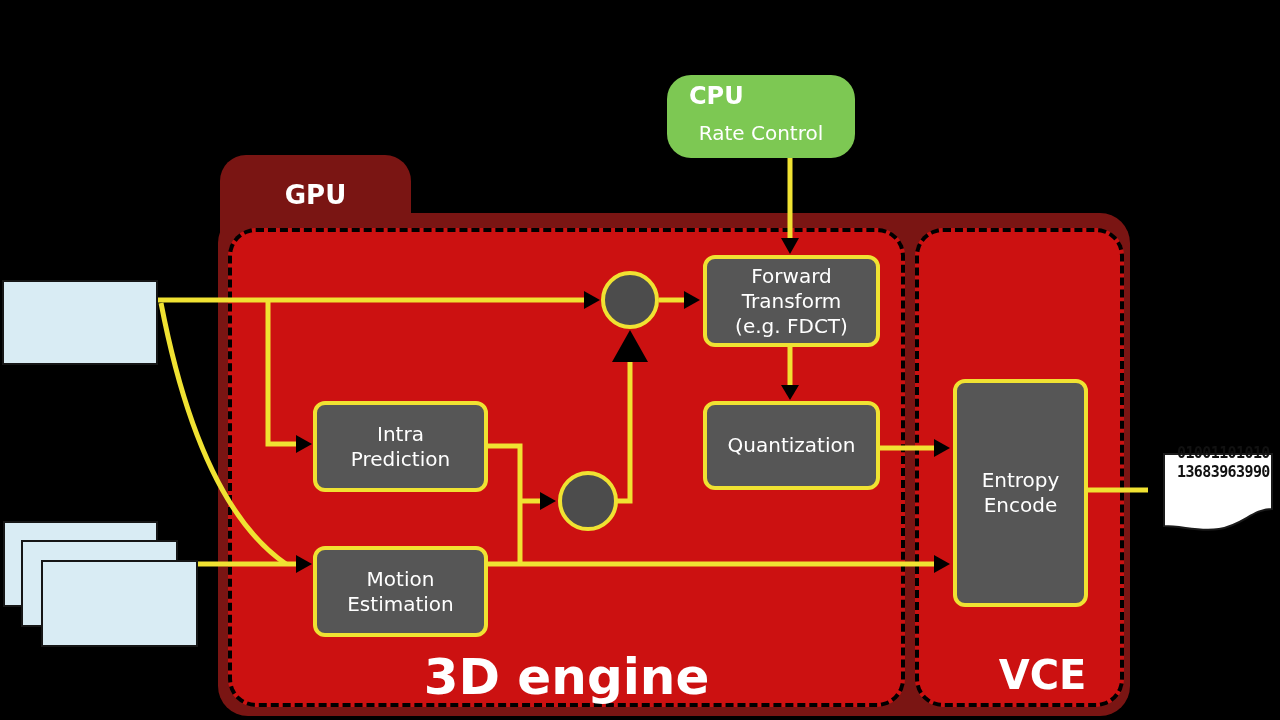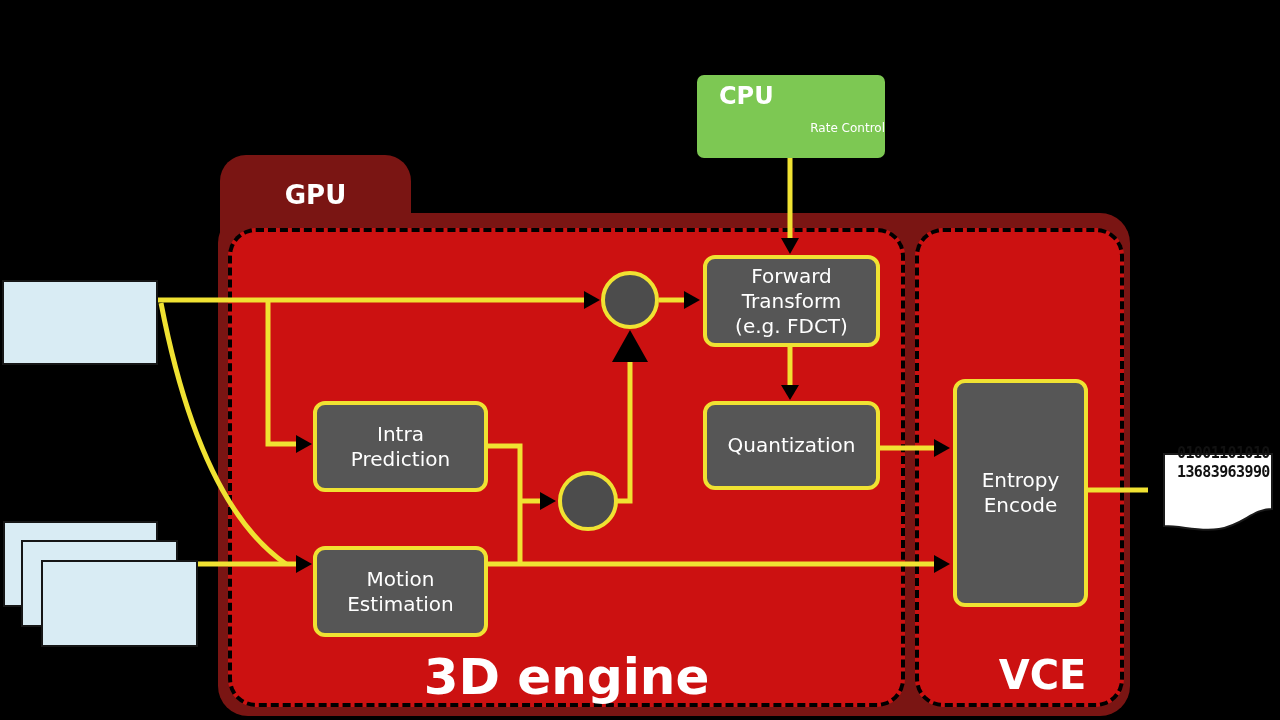--- a/index.html
+++ b/index.html
@@ -25,25 +25,25 @@
   }
   .region-3d{left:228px;width:677px;}
   .region-vce{left:915px;width:209px;}
   .region-label{
     position:absolute;color:var(--text-white);font-weight:bold;text-align:center;z-index:2;
   }
   .label-3d{left:228px;top:648px;width:677px;font-size:50px;}
   .label-vce{left:915px;top:652px;width:209px;font-size:40px;margin-left:23px;}
   
   .cpu{
-    position:absolute;left:697px;top:75px;width:188px;height:83px;
-    background:var(--cpu-green);border-radius:7px;z-index:2;color:var(--text-white);
+    position:absolute;left:667px;top:75px;width:188px;height:83px;
+    background:var(--cpu-green);border-radius:24px;z-index:2;color:var(--text-white);
   }
   .cpu-title{position:absolute;left:22px;top:7px;font-weight:bold;font-size:24px;}
-  .cpu-sub{position:absolute;left:0;right:0;top:46px;text-align:right;font-size:12px;}
+  .cpu-sub{position:absolute;left:0;right:0;top:46px;text-align:center;font-size:20px;}
   
   .block{
     position:absolute;background:var(--block-gray);
     border:4px solid var(--accent-yellow);border-radius:12px;
     color:var(--text-white);font-size:20px;line-height:25px;text-align:center;
     display:flex;flex-direction:column;justify-content:center;align-items:center;
     z-index:2;
   }
   .b-ft{left:703px;top:255px;width:177px;height:92px;}
   .b-quant{left:703px;top:401px;width:177px;height:89px;}

